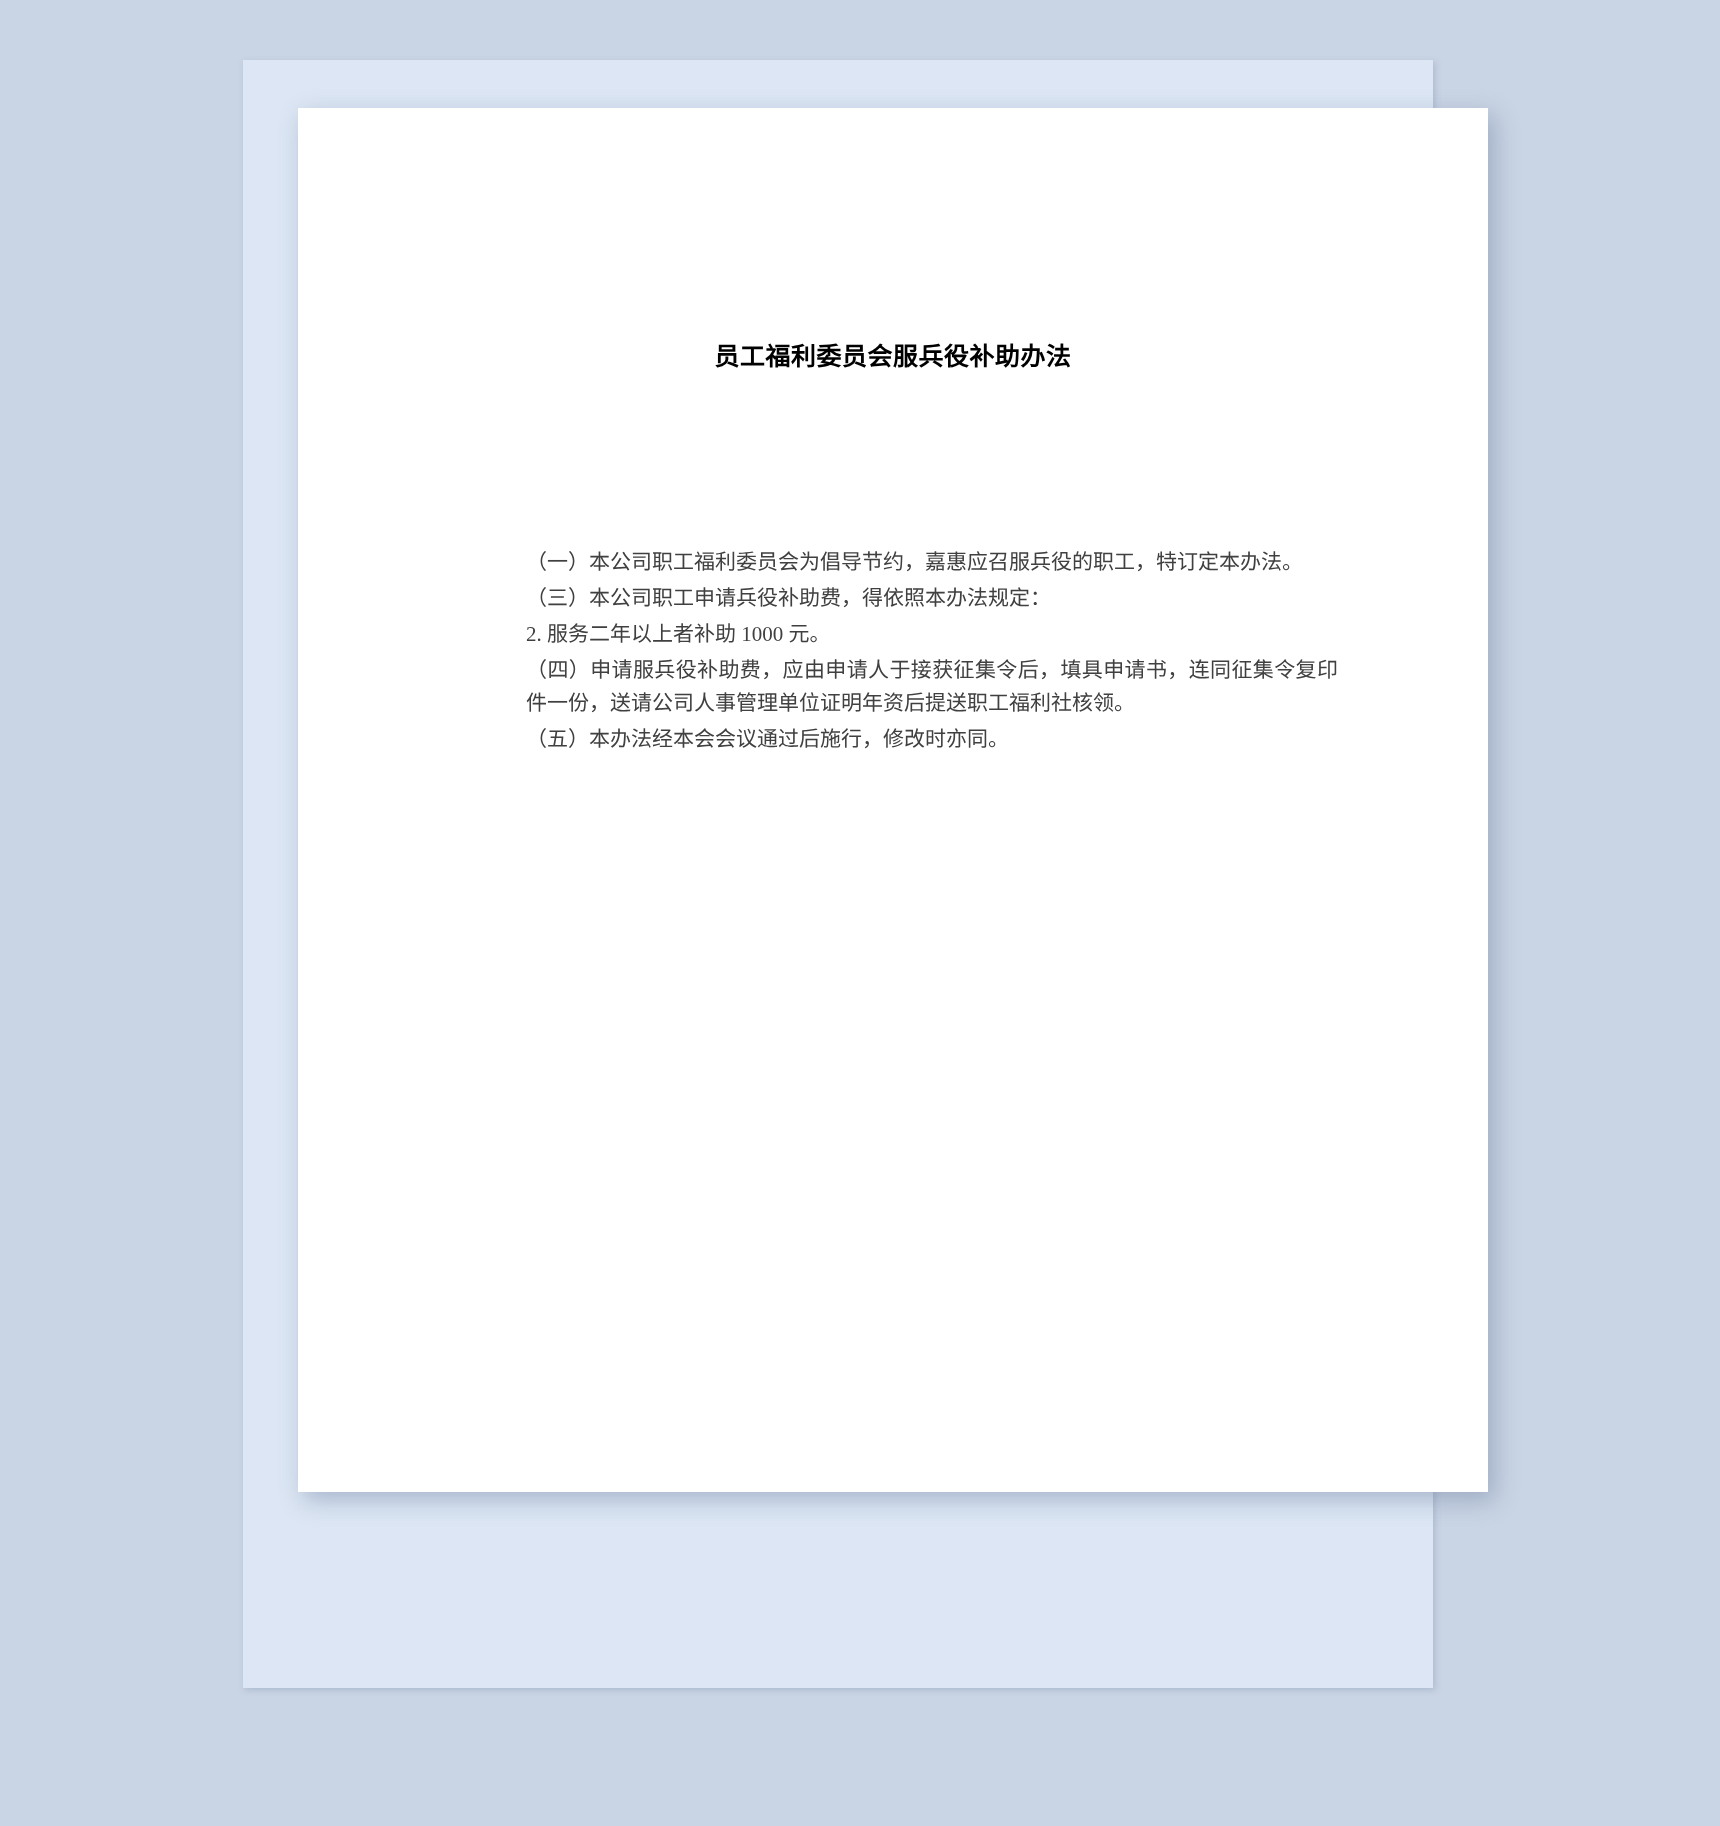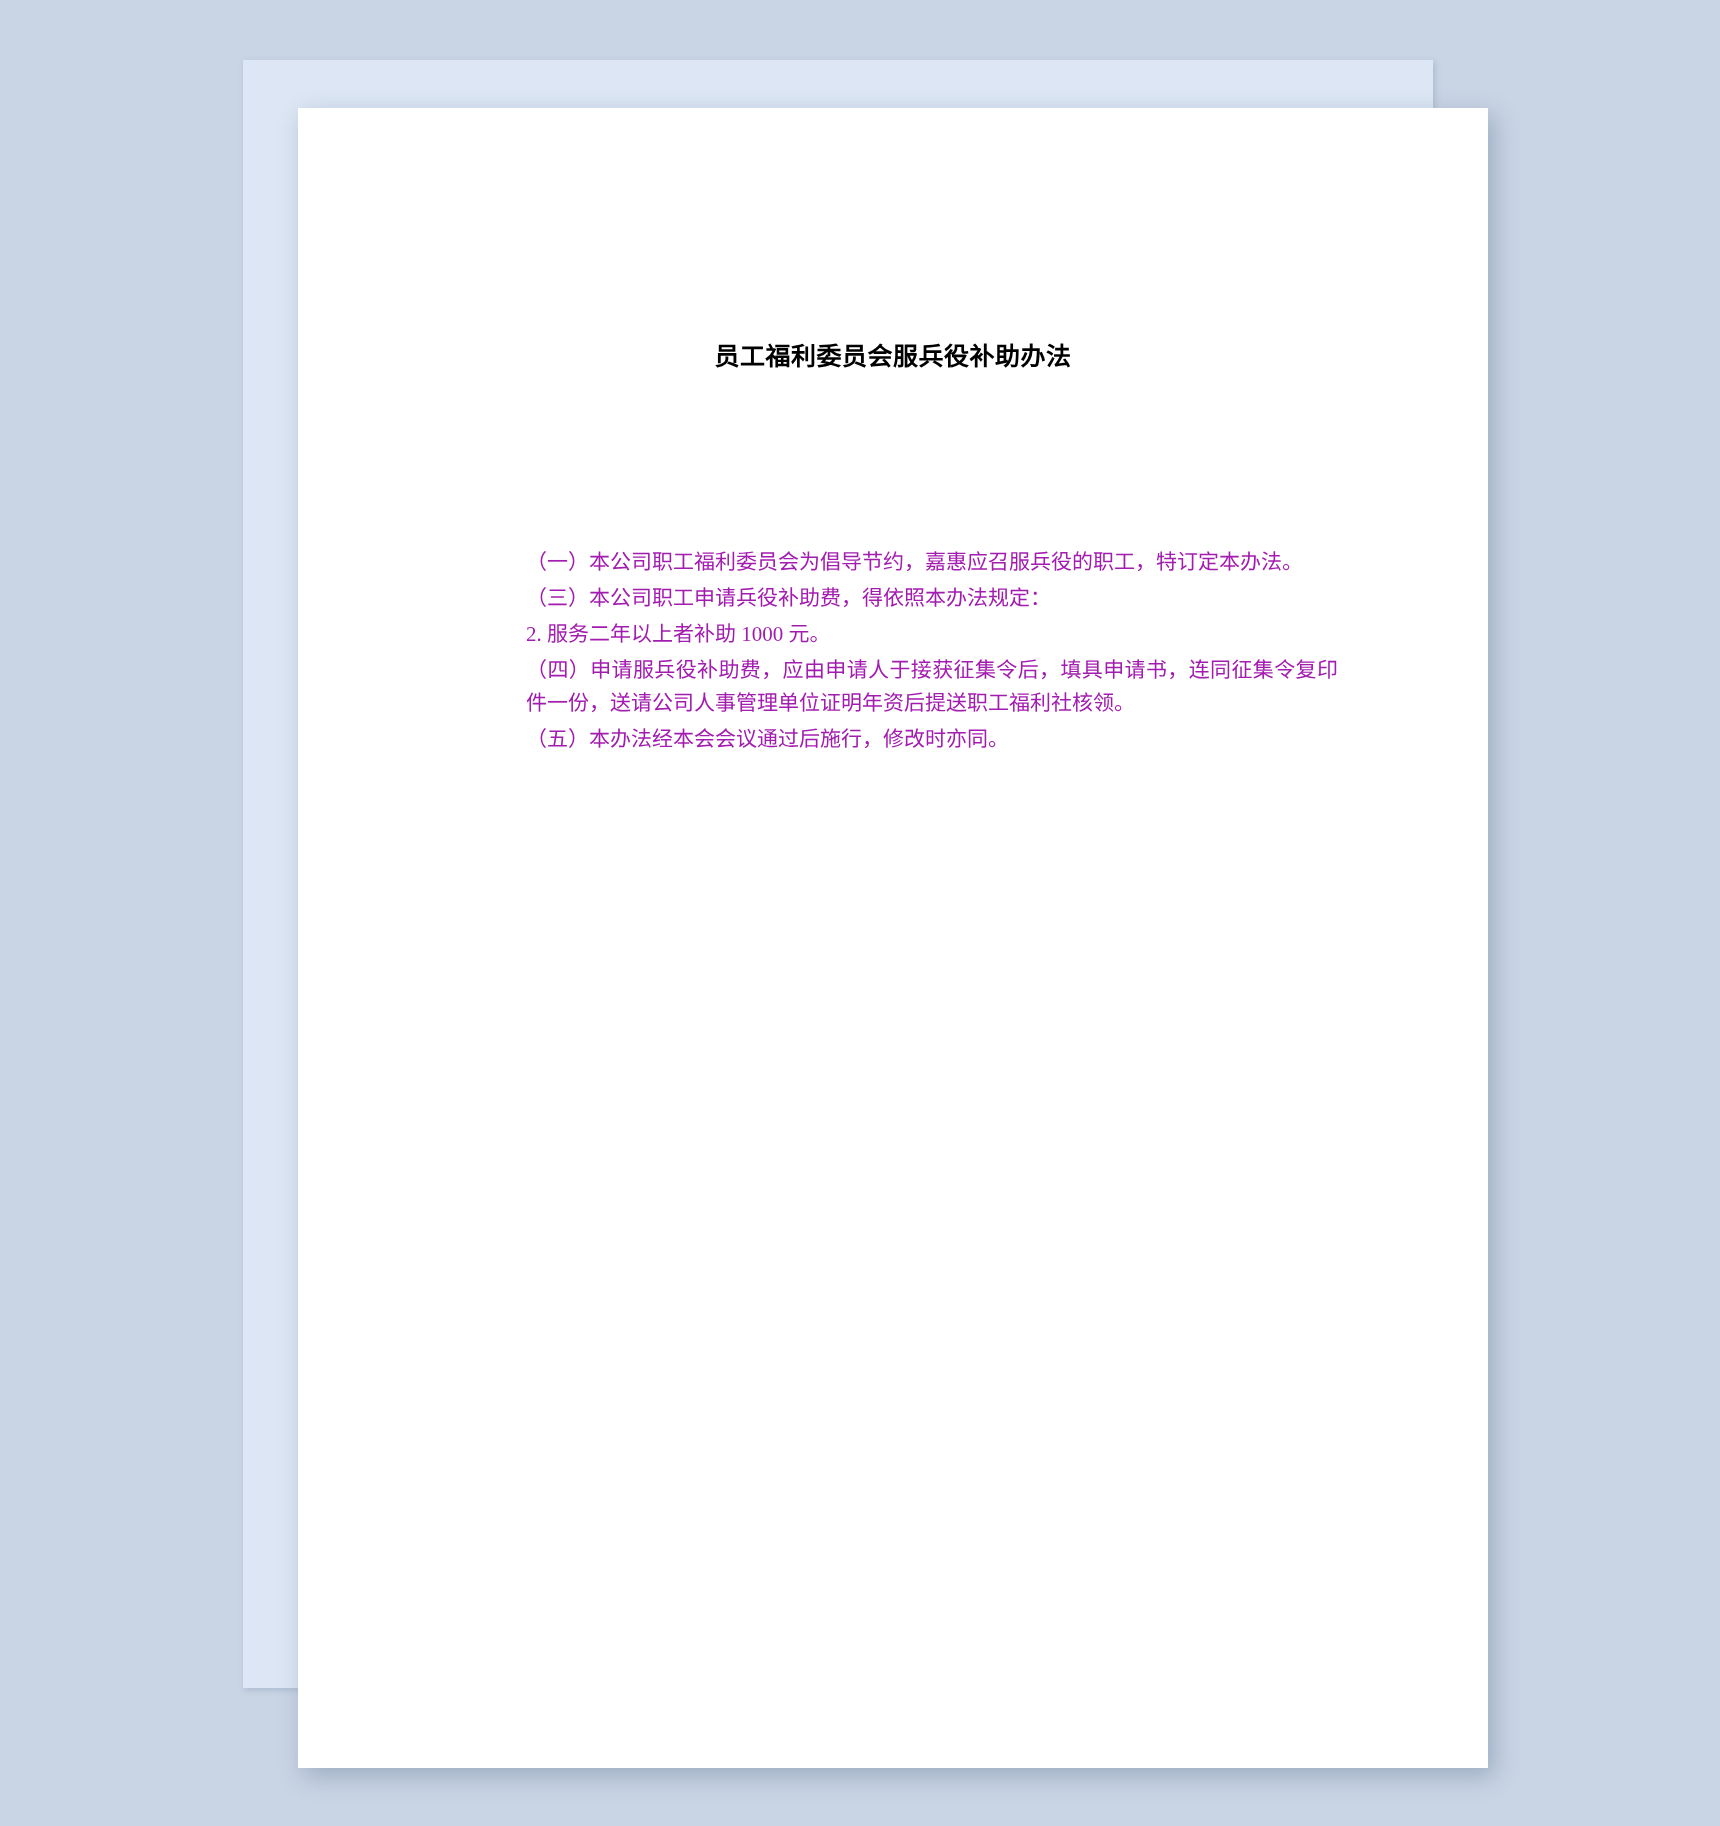--- a/index.html
+++ b/index.html
@@ -31,21 +31,21 @@
     background: #dce6f4;
     box-shadow: 2px 2px 6px rgba(120,140,170,0.35);
   }
 
   
   .paper {
     position: absolute;
     left: 298px;
     top: 108px;
     width: 1190px;
-    height: 1660px;
+    height: 1384px;
     background: #ffffff;
     box-shadow: 6px 8px 22px rgba(105,125,155,0.45);
   }
 
   .paper-inner {
     position: absolute;
     left: 0;
     top: 0;
     width: 100%;
     height: 100%;
@@ -65,21 +65,21 @@
     font-family: "Liberation Serif", "DejaVu Serif", serif;
   }
 
   .doc-body {
     position: absolute;
     left: 186px;
     right: 150px;
     top: 438px;
     font-size: 21px;
     line-height: 33px;
-    color: #a21caf;
+    color: #404040;
     text-align: justify;
   }
 
   .para {
     margin: 0 0 3px 0;
     text-indent: 0;
   }
   .para.indent {
     padding-left: 42px;
   }

